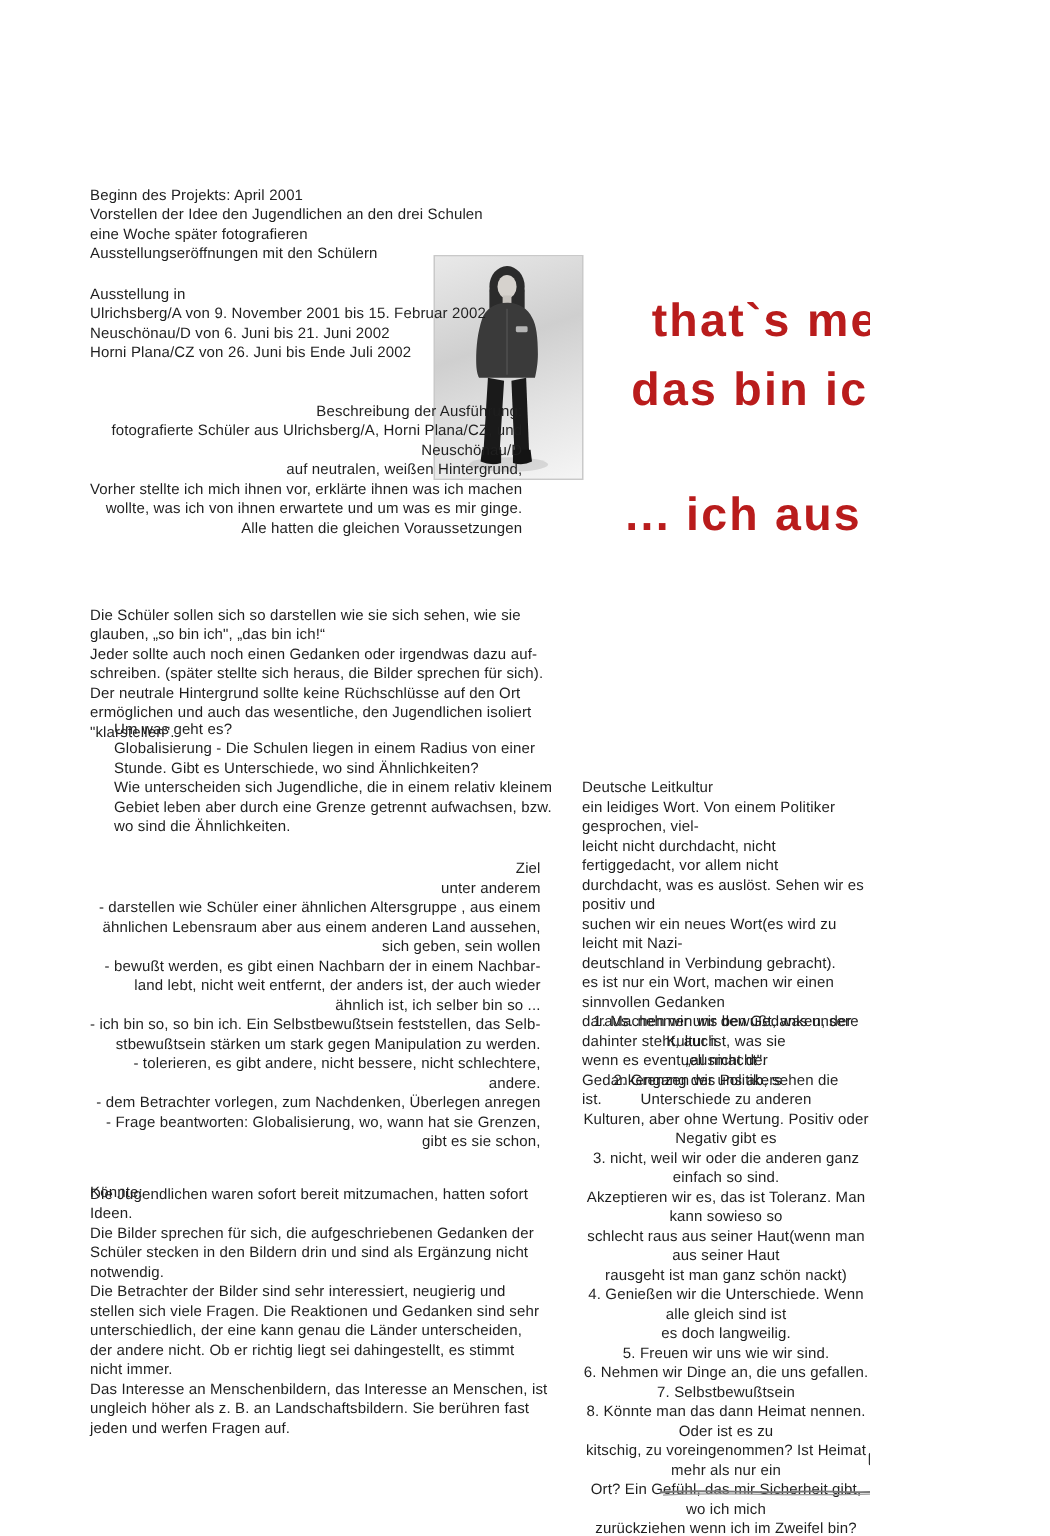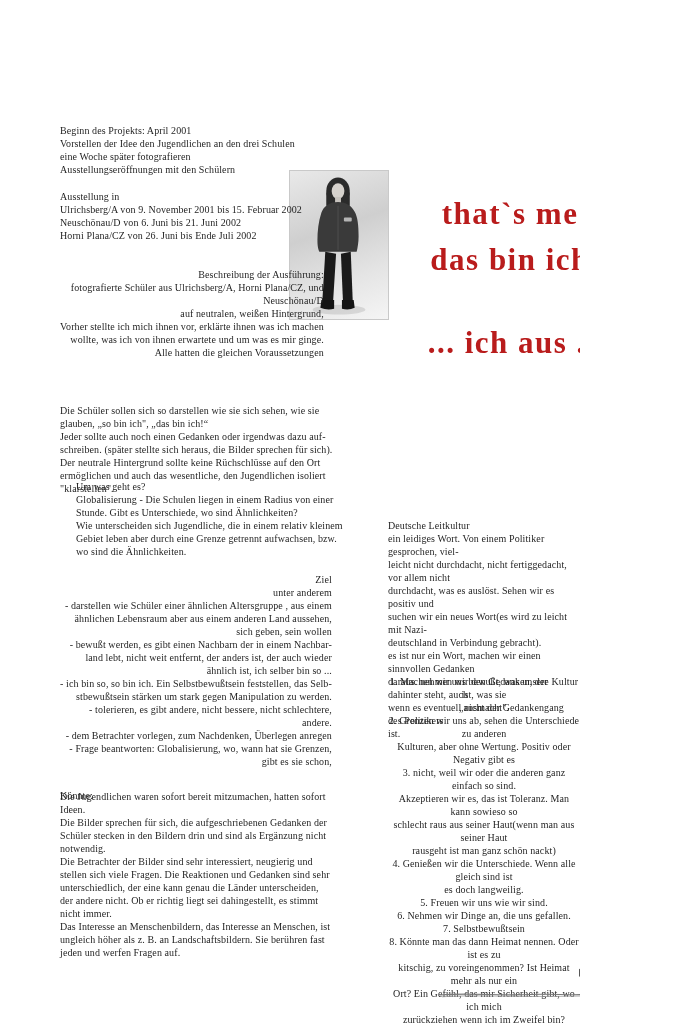--- a/index.html
+++ b/index.html
@@ -1,18 +1,18 @@
 <!DOCTYPE html>
 <html lang="de"><head>
 <meta charset="utf-8">
 <style>
   html,body { margin:0; padding:0; background:#ffffff; }
   .page {
     position:relative; width:580px; height:1024px; background:#ffffff;
-    font-family:Liberation Serif, serif; color:#1f1f1f; overflow:hidden;
+    font-family:Liberation Sans, sans-serif; color:#1f1f1f; overflow:hidden;
   }
   .tb {
     position:absolute; white-space:pre-line;
     font-size:10px; line-height:13px; letter-spacing:.1px;
     color:#1f1f1f; z-index:2;
   }
   .headline {
     position:absolute; left:396px; width:240px; text-align:center;
     font-weight:bold; font-size:31px; line-height:31px; letter-spacing:1.5px;
     color:#b91c1c; z-index:2;

